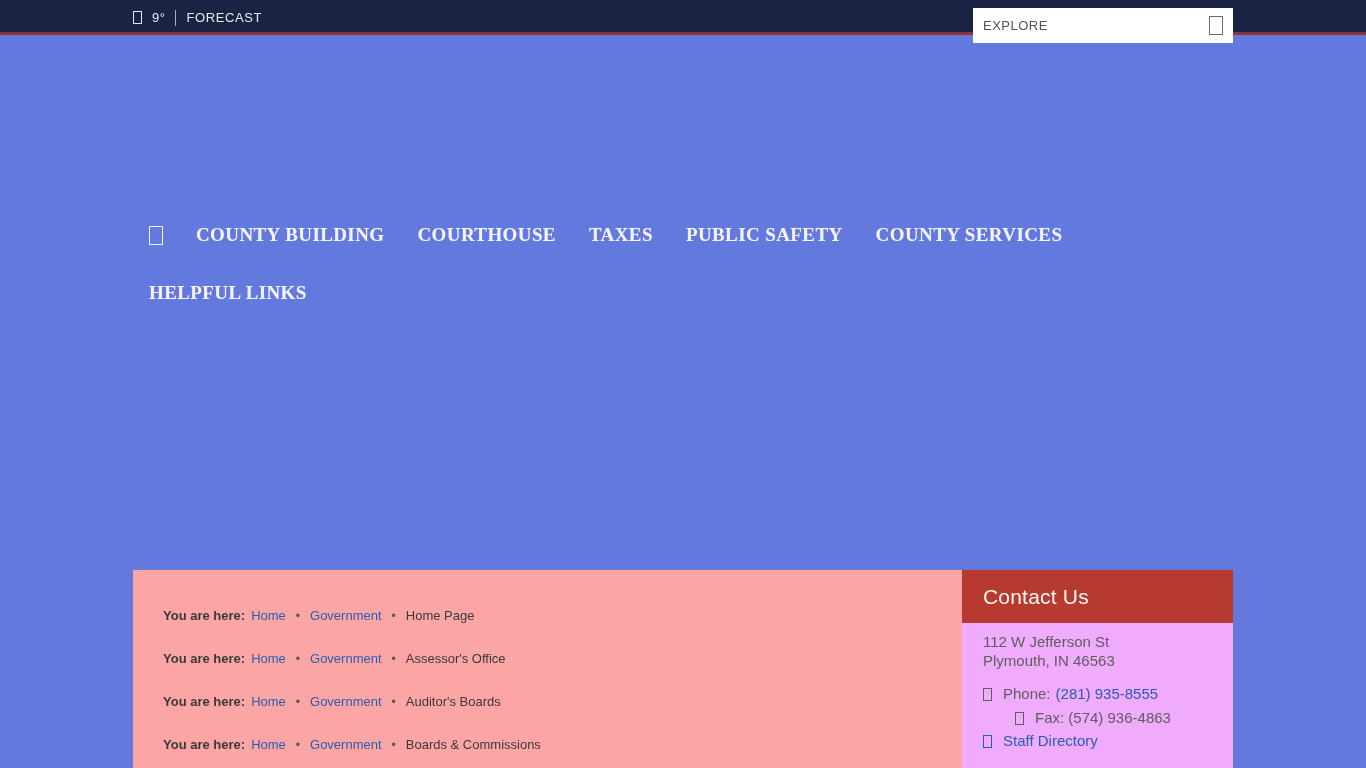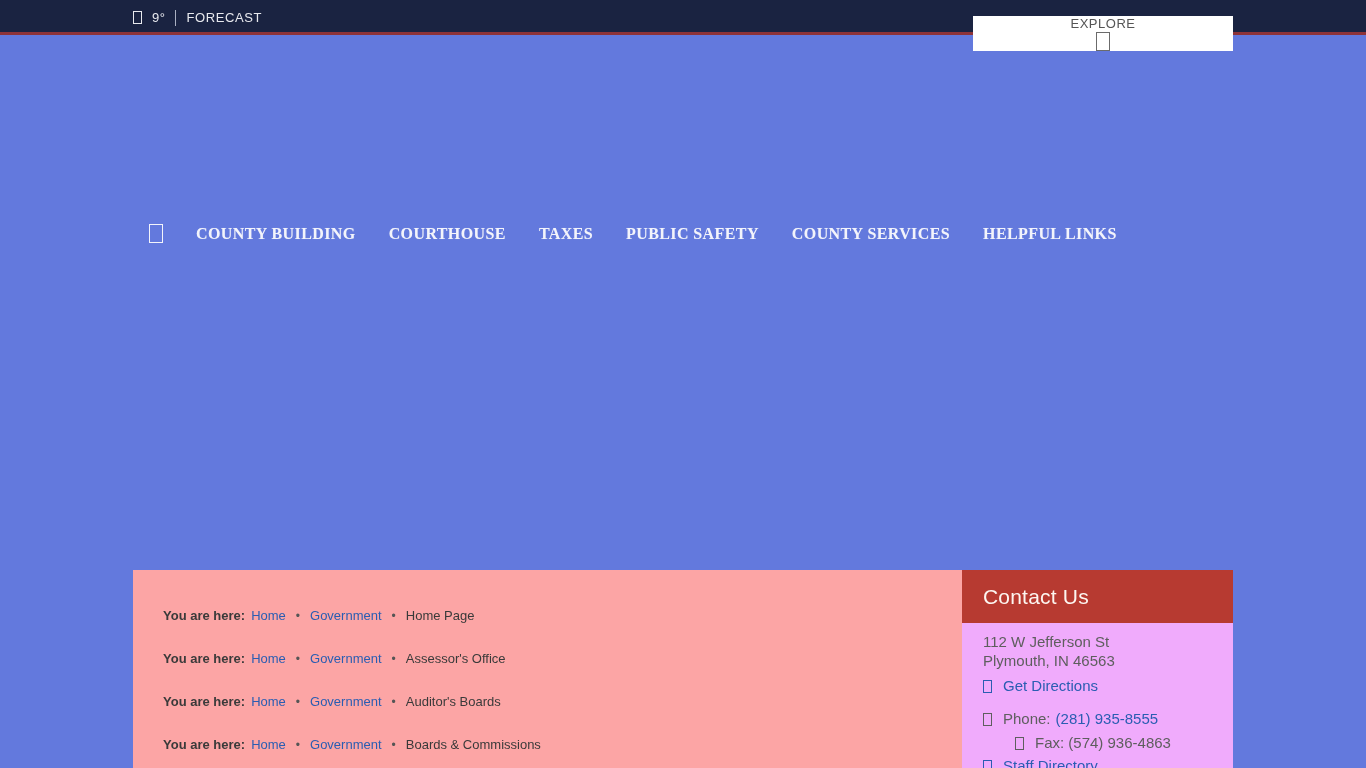--- a/index.html
+++ b/index.html
@@ -25,43 +25,42 @@
     display: inline-block;
     border: 1px solid currentColor;
     background: transparent;
   }
   .weather .tofu { width: 9px; height: 13px; margin-right: 10px; }
   .weather .temp { margin-right: 10px; letter-spacing: 0.5px; }
   .weather .divider { width: 1px; height: 16px; background: #aab0c2; margin-right: 10px; }
   .weather .forecast { letter-spacing: 0.6px; cursor: pointer; }
 
   .searchbox {
-    position: absolute; left: 973px; top: 16px; width: 260px; height: 35px;
+    position: absolute; left: 973px; top: 8px; width: 260px; height: 35px;
     background: #ffffff;
     display: flex; align-items: center;
     padding: 0 10px;
     cursor: text;
-    flex-direction: column;
   }
   .searchbox .search-label {
     color: #555555; font-size: 13px; letter-spacing: 0.5px; flex: 1;
   }
   .searchbox .tofu { width: 14px; height: 19px; color: #6b6b6b; cursor: pointer; }
 
   
   .nav {
     position: absolute; left: 149px; top: 224px; width: 1040px;
     display: flex; flex-wrap: wrap; align-items: center;
     column-gap: 33px; row-gap: 36px;
   }
   .nav .home-link { color: #f3f4fb; cursor: pointer; display: inline-flex; align-items: center; }
   .nav .home-link .tofu { width: 14px; height: 19px; }
   .nav .nav-item {
     font-family: "Liberation Serif", serif;
-    font-weight: 700; font-size: 16px; letter-spacing: 0.4px;
+    font-weight: 700; font-size: 19px; letter-spacing: 0.4px;
     color: #f3f4fb; cursor: pointer; white-space: nowrap;
     text-shadow: 0 0 1px rgba(255,255,255,0.25);
   }
 
   
   .main-panel {
     position: absolute; left: 133px; top: 570px; width: 829px; height: 198px;
     background: #fca5a5;
     padding: 38px 0 0 30px;
   }
@@ -167,24 +166,20 @@
 </div>
 
 <div class="contact-panel">
   <div class="contact-header">
     <span class="contact-title">Contact Us</span>
   </div>
   <div class="contact-body">
     <div class="address-line">112 W Jefferson St</div>
     <div class="address-line">Plymouth, IN 46563</div>
 
-    <div class="contact-row row-directions">
-      <span class="tofu"></span>
-      <span class="contact-link">Get Directions</span>
-    </div>
 
     <div class="contact-row row-phone">
       <span class="tofu"></span>
       <span class="contact-label">Phone:</span>
       <span class="contact-link">(281) 935-8555</span>
     </div>
 
     <div class="contact-row row-fax">
       <span class="tofu"></span>
       <span>Fax: (574) 936-4863</span>

